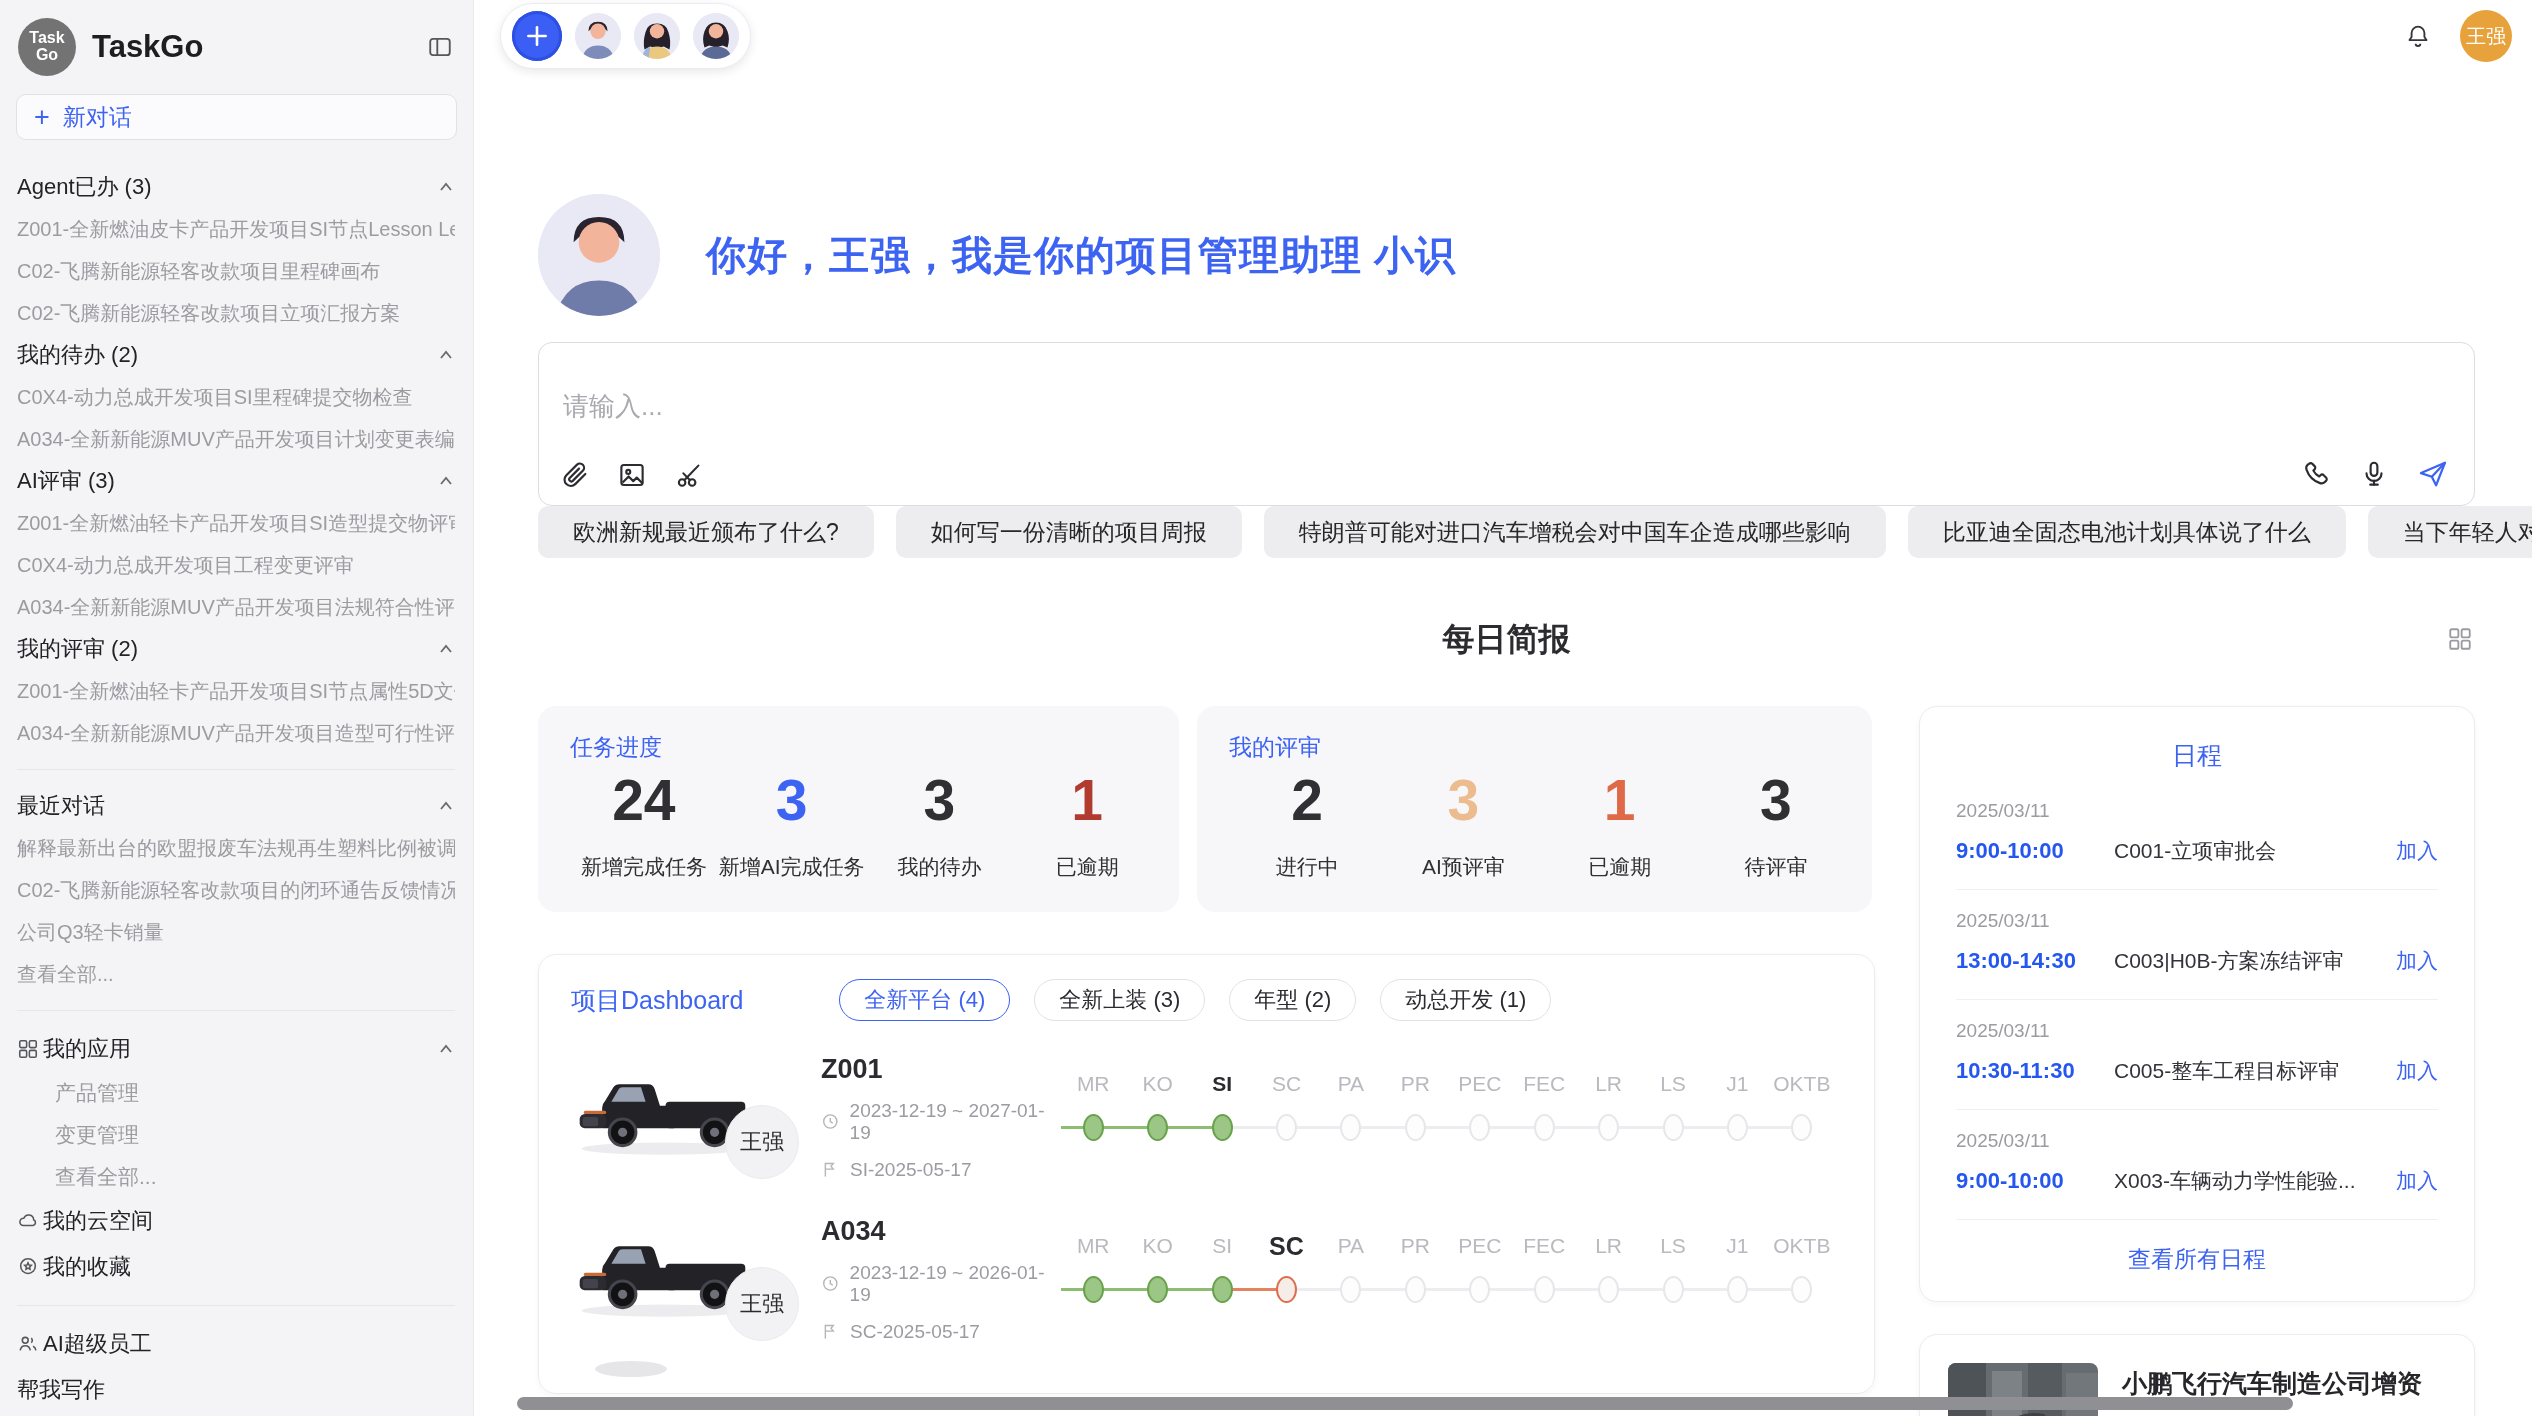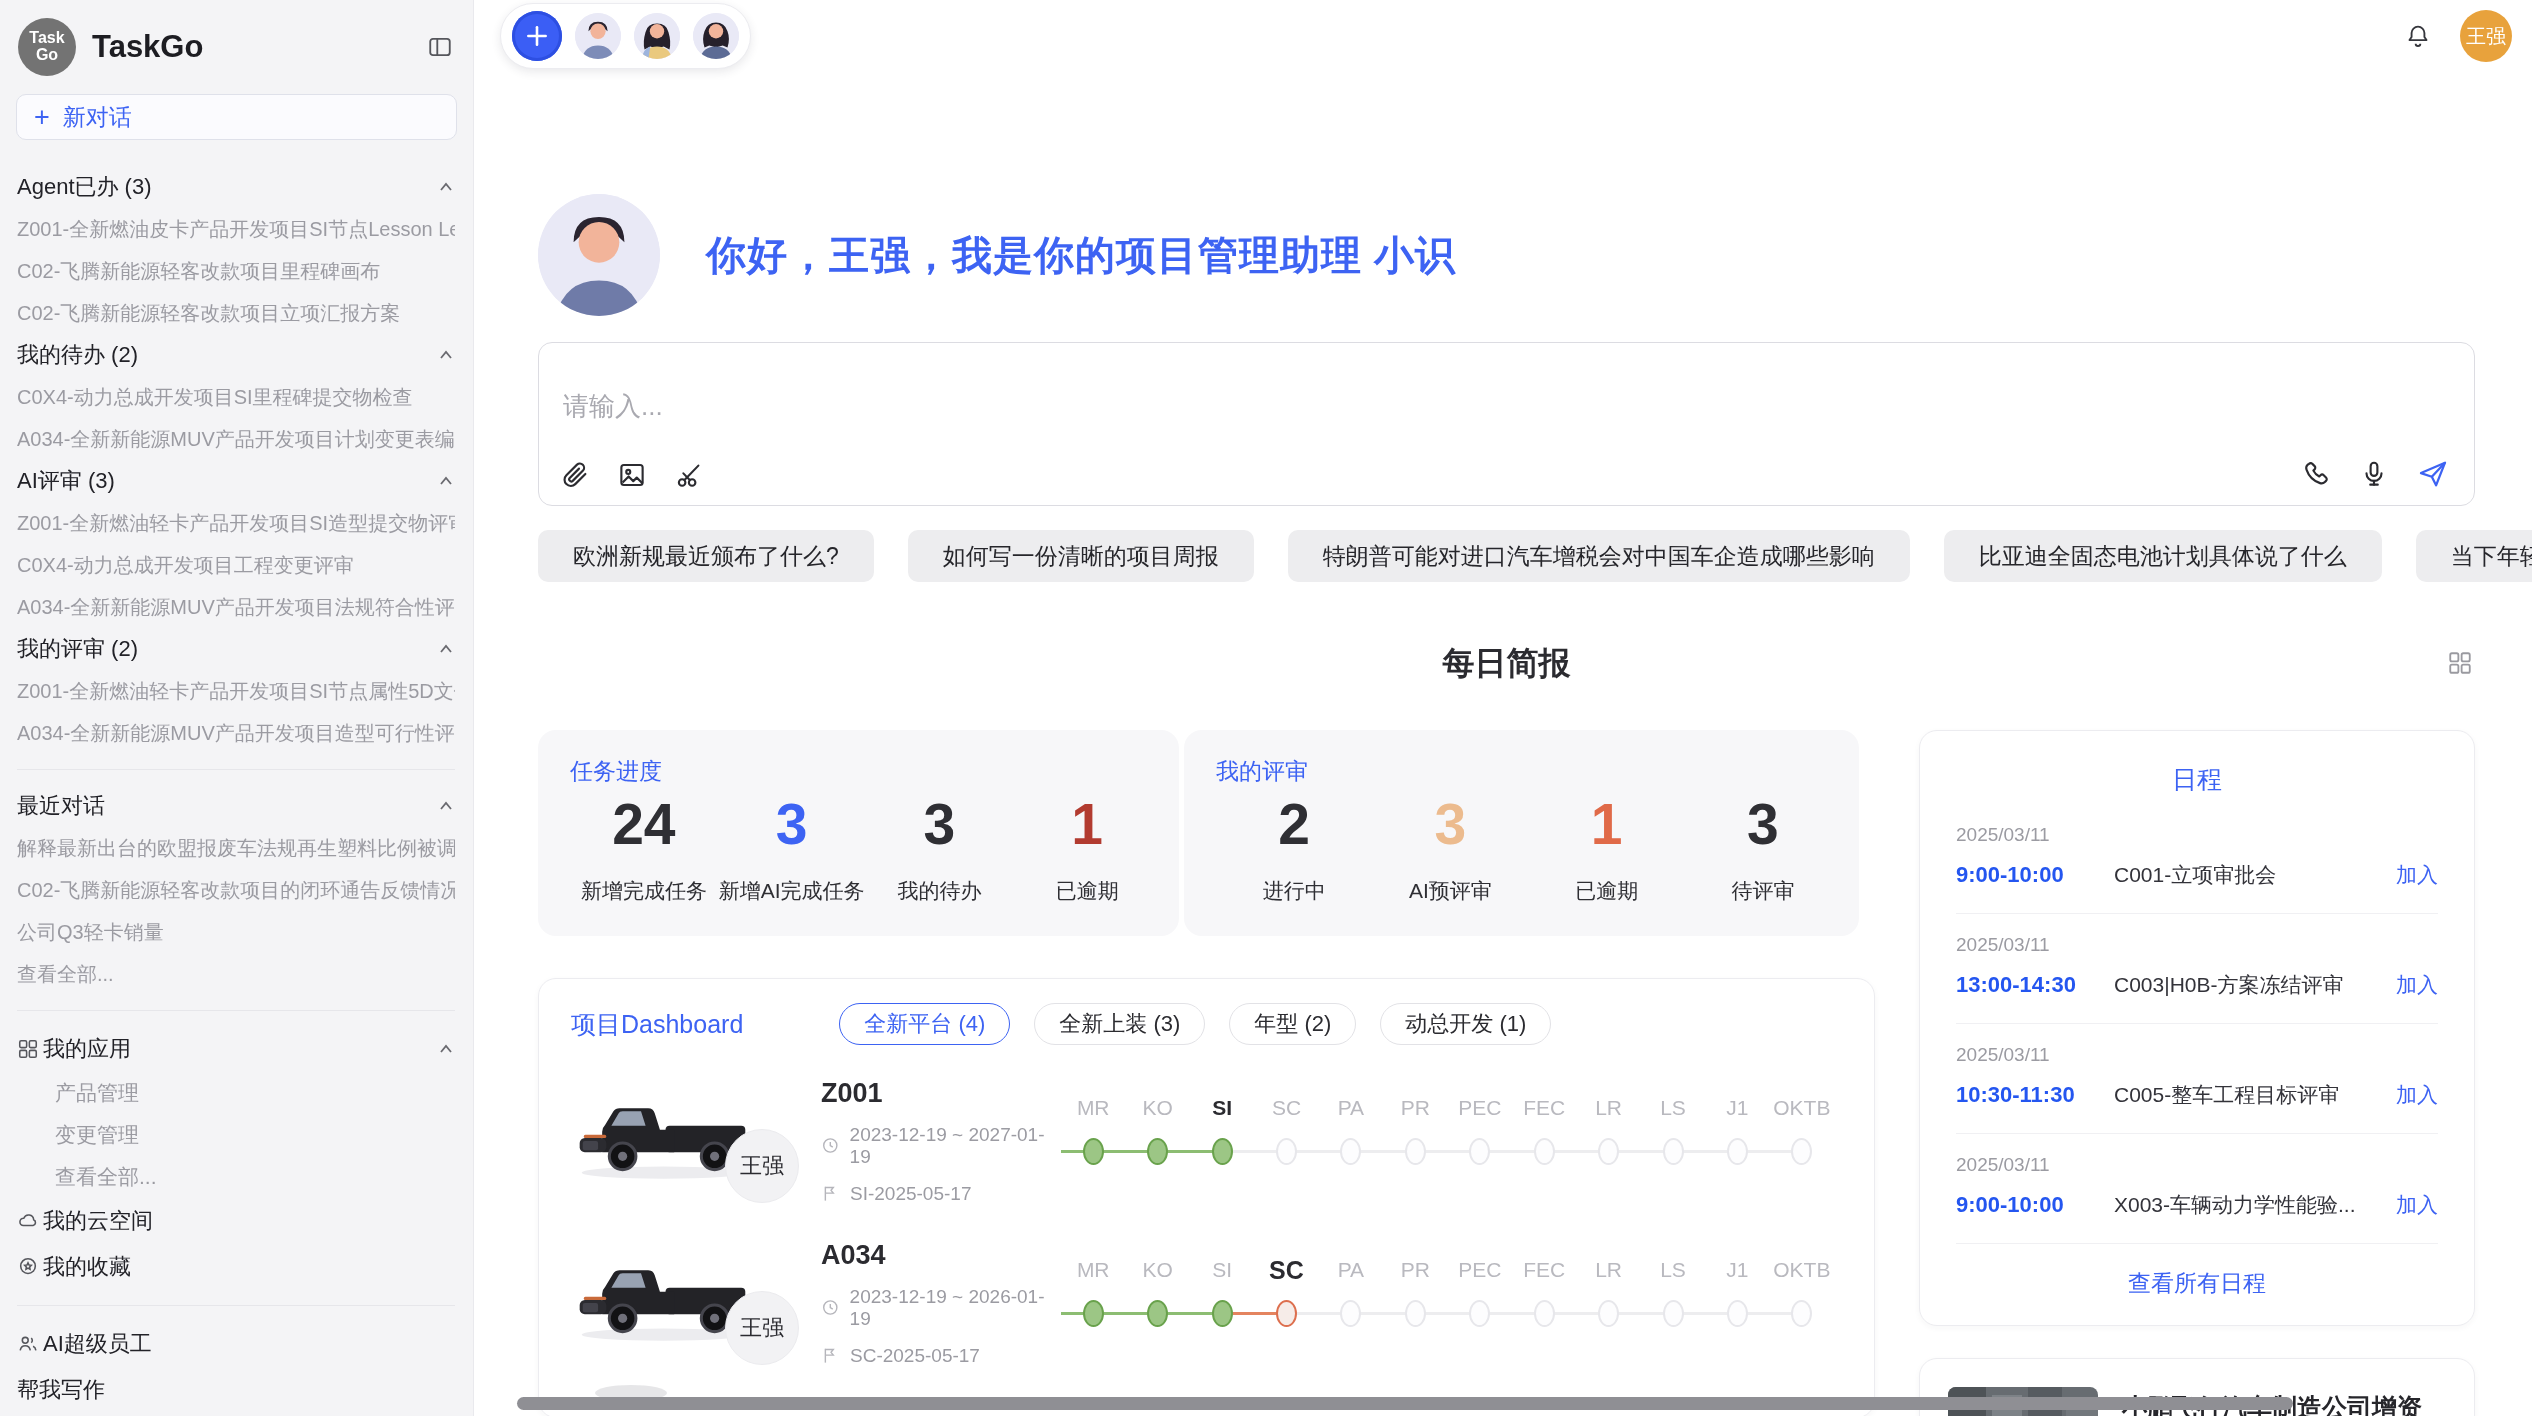--- a/index.html
+++ b/index.html
@@ -55,33 +55,33 @@
   .composer { margin-top:26px; height:164px; border:1.5px solid #dcdce2; border-radius:14px;
               background:#fff; position:relative; }
   .composer input { position:absolute; left:24px; top:48px; width:60%; border:none; outline:none;
                     font-size:26px; color:#2b2b30; background:transparent;
                     font-family:"Liberation Sans","DejaVu Sans",sans-serif; }
   .composer input::placeholder { color:#a9a9b0; }
   .composer .tools-l { position:absolute; left:21px; bottom:15px; display:flex; gap:27px; align-items:center; }
   .composer .tools-r { position:absolute; right:25px; bottom:15px; display:flex; gap:28px; align-items:center; }
   .tool { cursor:pointer; }
 
-  .chips { margin-top:24px; display:flex; gap:34px; }
+  .chips { display:flex; gap:22px; }
   .chip { height:52px; padding:0 35px; background:#ededef; border-radius:10px; font-size:23px;
           color:#26262b; display:flex; align-items:center; white-space:nowrap; cursor:pointer; }
 
   .daily-head { margin-top:60px; position:relative; text-align:center; height:46px; }
   .daily-head h2 { font-size:32px; font-weight:700; color:#2b2b30; }
   .daily-head .grid-ic { position:absolute; right:2px; top:8px; cursor:pointer; }
 
   .columns { display:flex; gap:44px; margin-top:42px; align-items:flex-start; }
   .left-col { width:1337px; flex:none; }
   .right-col { flex:1; min-width:0; }
 
-  .stats-row { display:flex; gap:5px; }
+  .stats-row { display:flex; gap:18px; }
   .stat-card { background:#f7f7f9; border-radius:18px; height:206px; padding:26px 18px 26px 32px;
                display:flex; flex-direction:column; }
   .stat-card.c1 { width:641px; } .stat-card.c2 { width:675px; }
   .stat-card h3 { font-size:23px; color:#3d63f3; font-weight:500; }
   .stat-grid { flex:1; display:grid; grid-template-columns:repeat(4,1fr); align-items:center; margin-top:4px; }
   .stat { text-align:center; }
   .stat .v { font-size:57px; font-weight:600; line-height:1; }
   .stat .l { font-size:21px; color:#2f2f34; margin-top:24px; }
   .c-dark { color:#2f2f34; } .c-blue { color:#3d63f3; } .c-red { color:#b23b30; }
   .c-tan { color:#ecbb8e; } .c-orange { color:#e06a48; }

